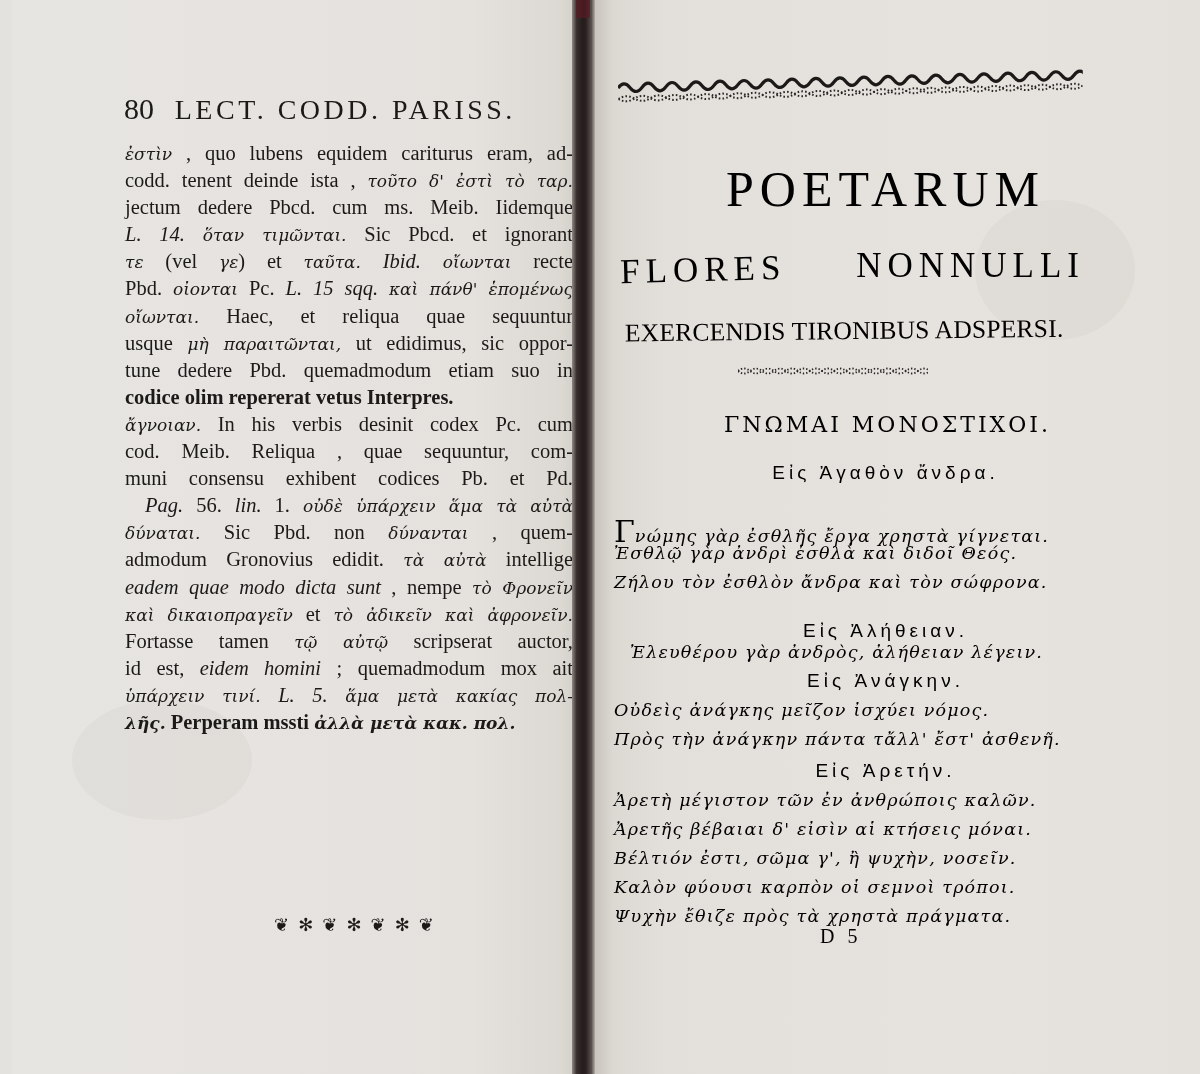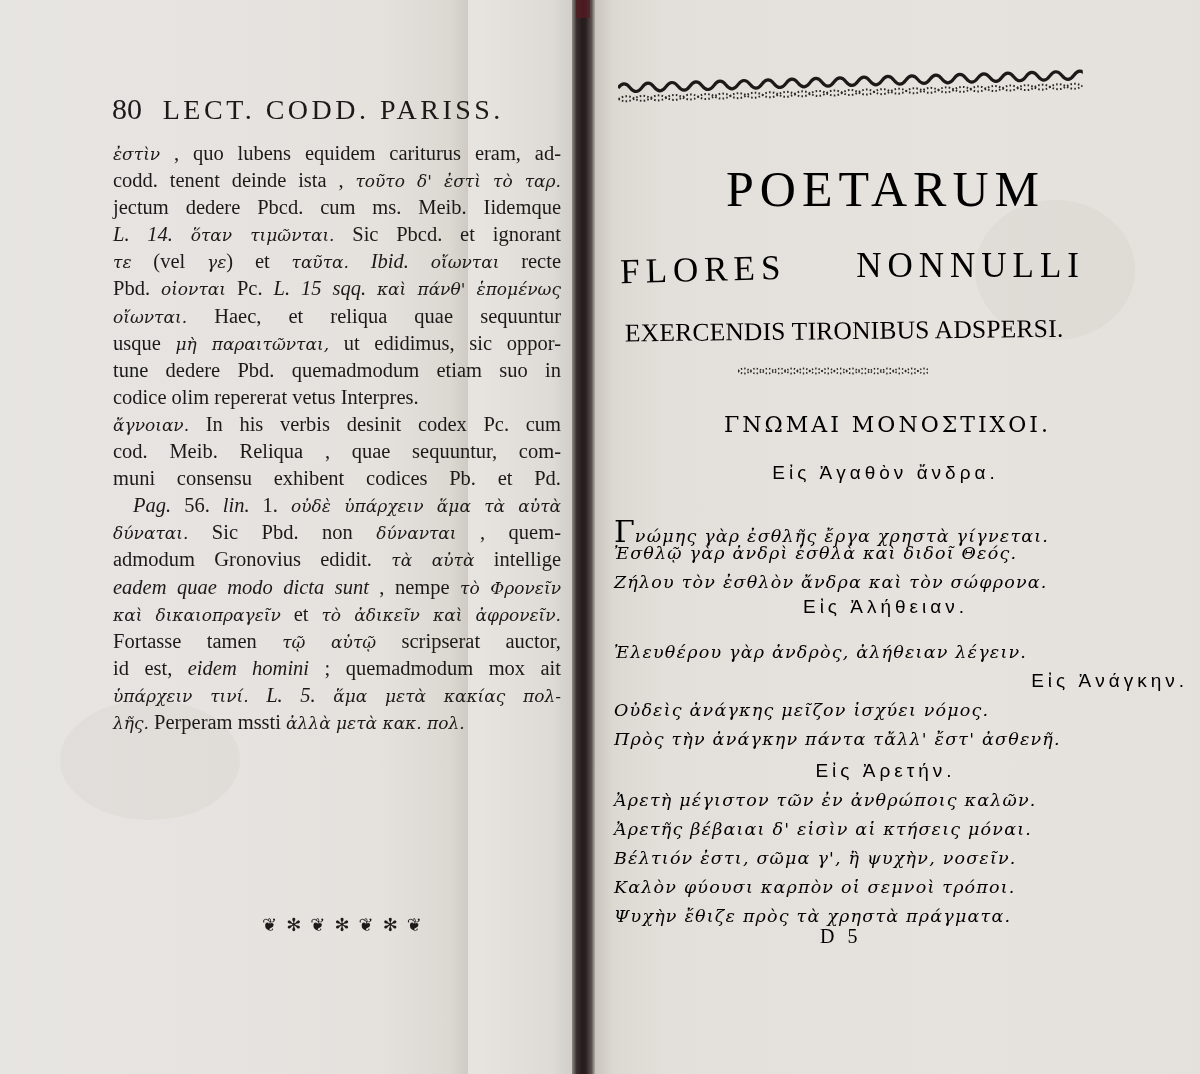--- a/index.html
+++ b/index.html
@@ -17,22 +17,22 @@
       background: linear-gradient(90deg, #e4e2de 0%, #e7e4e0 40%, #dedad5 46%, #d2cec9 47.5%);
     }
     .page {
       position: absolute;
       top: 0;
       height: 1074px;
       color: #1c1a18;
       font-family: "DejaVu Serif", "Liberation Serif", serif;
     }
     .page-left {
-      left: 0;
-      width: 468px;
+      left: 12px;
+      width: 572px;
       background: linear-gradient(90deg, #e7e5e2 0%, #e5e2de 80%, #dcd8d2 96%, #cfcac4 100%);
     }
     .page-right {
       left: 595px;
       width: 605px;
       background: linear-gradient(90deg, #c9c4bd 0%, #dcd8d2 3%, #e3e0db 12%, #e6e3df 60%, #e4e1dc 100%);
     }
     .gutter {
       position: absolute;
       left: 572px;
@@ -74,21 +74,21 @@
       line-height: 27.1px;
       text-align: justify;
     }
     .body-text .line {
       display: block;
       white-space: nowrap;
       text-align: justify;
       text-align-last: justify;
       height: 27.1px;
     }
-    .body-text .line.last { text-align-last: left; }
+    .body-text .line.last { text-align-last: left; font-weight: bold; }
     .body-text .line.indent { padding-left: 20px; }
     .grk { font-style: italic; font-family: "DejaVu Serif", serif; font-size: 17px; }
     .it { font-style: italic; }
 
     .tailpiece {
       position: absolute;
       left: 262px;
       top: 913px;
       width: 160px;
       height: 22px;
@@ -277,23 +277,23 @@
     <path d="M0 6 q6 5 12 0 q6 -5 12 0 q6 5 12 0 q6 -5 12 0 q6 5 12 0 q6 -5 12 0 q6 5 12 0 q6 -5 12 0 q6 5 12 0 q6 -5 12 0 q6 5 12 0 q6 -5 12 0 q6 5 12 0 q6 -5 12 0 q6 5 12 0 q6 -5 12 0" fill="none" stroke="#2a2725" stroke-width="1.8" stroke-dasharray="1.4 2"></path>
   </svg>
 
   <div class="greek-heading">ΓΝΩΜΑΙ ΜΟΝΟΣΤΙΧΟΙ.</div>
 
   <div id="right-sections">
       <div class="section-head" style="top: 462px;">Εἰς Ἀγαθὸν ἄνδρα.</div>
       <div class="verse first" style="top: 514px;"><span class="initial">Γ</span><span>νώμης γὰρ ἐσθλῆς ἔργα χρηστὰ γίγνεται.</span></div>
       <div class="verse" style="top: 543px;">Ἐσθλῷ γὰρ ἀνδρὶ ἐσθλὰ καὶ διδοῖ Θεός.</div>
       <div class="verse" style="top: 572px; font-style: italic;">Ζήλου τὸν ἐσθλὸν ἄνδρα καὶ τὸν σώφρονα.</div>
-      <div class="section-head" style="top: 596px;">Εἰς Ἀλήθειαν.</div>
-      <div class="verse" style="top: 642px;">Ἐλευθέρου γὰρ ἀνδρὸς, ἀλήθειαν λέγειν.</div>
-      <div class="section-head" style="top: 670px; text-align: right;">Εἰς Ἀνάγκην.</div>
+      <div class="section-head" style="top: 620px;">Εἰς Ἀλήθειαν.</div>
+      <div class="verse" style="top: 642px; margin-left: 16px;">Ἐλευθέρου γὰρ ἀνδρὸς, ἀλήθειαν λέγειν.</div>
+      <div class="section-head" style="top: 670px;">Εἰς Ἀνάγκην.</div>
       <div class="verse" style="top: 700px;">Οὐδεὶς ἀνάγκης μεῖζον ἰσχύει νόμος.</div>
       <div class="verse" style="top: 729px;">Πρὸς τὴν ἀνάγκην πάντα τἄλλ' ἔστ' ἀσθενῆ.</div>
       <div class="section-head" style="top: 760px;">Εἰς Ἀρετήν.</div>
       <div class="verse" style="top: 790px;">Ἀρετὴ μέγιστον τῶν ἐν ἀνθρώποις καλῶν.</div>
       <div class="verse" style="top: 819px;">Ἀρετῆς βέβαιαι δ' εἰσὶν αἱ κτήσεις μόναι.</div>
       <div class="verse" style="top: 848px;">Βέλτιόν ἐστι, σῶμα γ', ἢ ψυχὴν, νοσεῖν.</div>
       <div class="verse" style="top: 877px;">Καλὸν φύουσι καρπὸν οἱ σεμνοὶ τρόποι.</div>
       <div class="verse" style="top: 906px;">Ψυχὴν ἔθιζε πρὸς τὰ χρηστὰ πράγματα.</div>
     </div>
 

